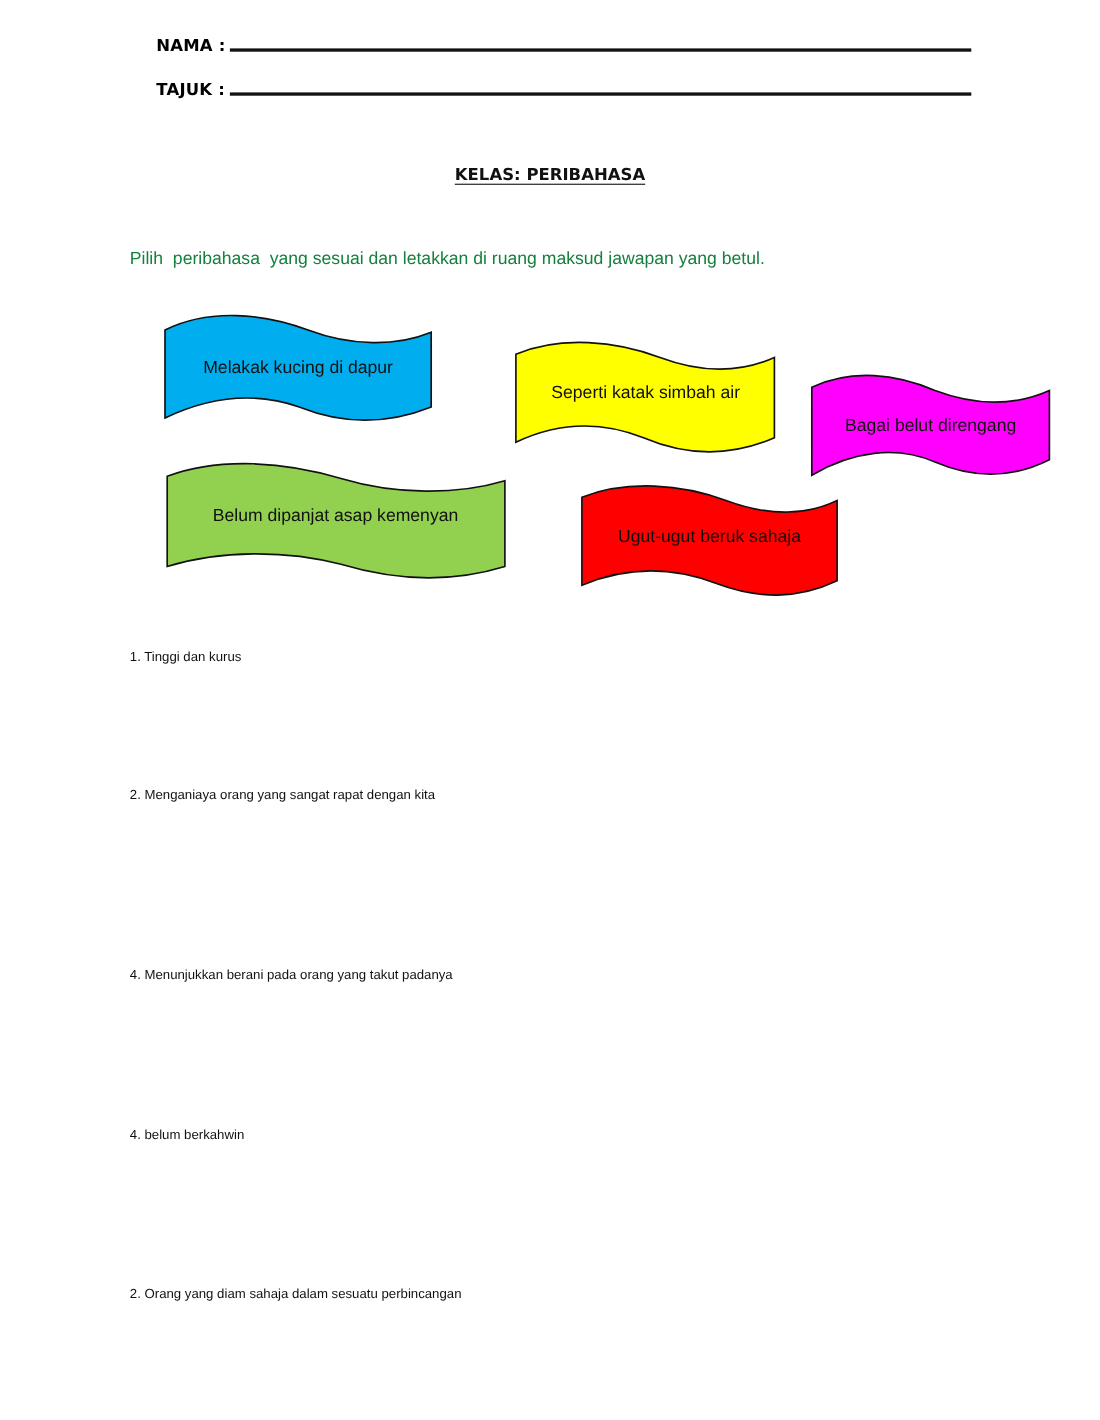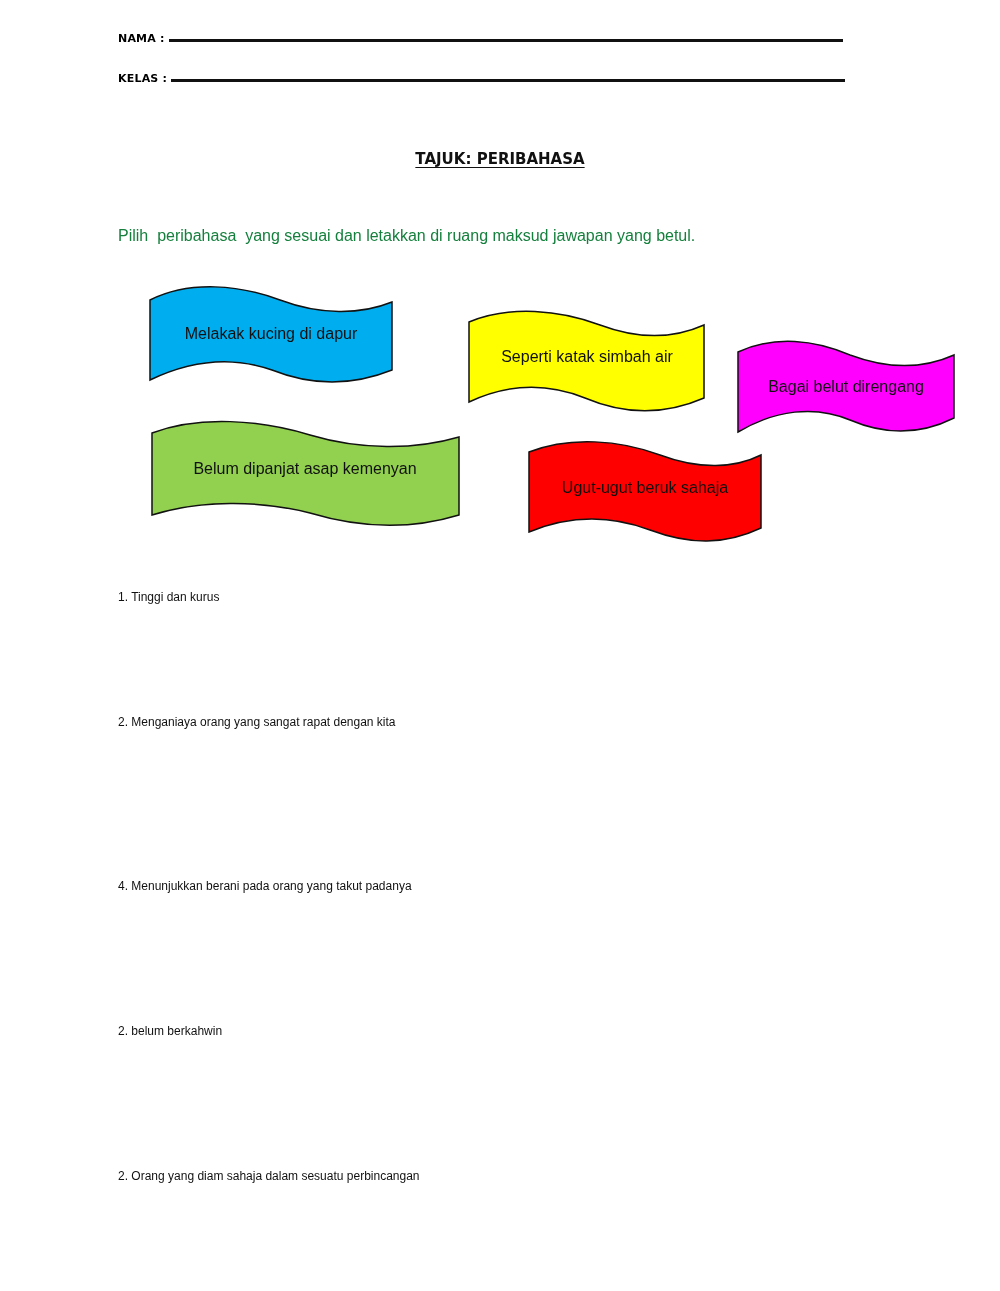--- a/index.html
+++ b/index.html
@@ -4,22 +4,22 @@
   <style>
     html, body { margin: 0; padding: 0; background: #ffffff; }
     body {
       width: 1000px; height: 1291px; position: relative; overflow: hidden;
       font-family: "Liberation Sans", sans-serif; color: #111;
     }
     .field-row {
       position: absolute; left: 118px; display: flex; align-items: flex-end;
     }
     .field-label {
-      font-family: "DejaVu Sans", sans-serif; font-weight: bold; font-size: 11px;
-      letter-spacing: 0.2px; color: #000; white-space: pre;
+      font-family: "DejaVu Sans", sans-serif; font-weight: bold; font-size: 15px;
+      letter-spacing: 0.2px; color: #000; white-space: pre; margin-left: 24px;
     }
     .field-line {
       border-bottom: 3px solid #111; height: 0; margin-left: 4px; margin-bottom: 3px;
     }
     .title {
       position: absolute; top: 150px; left: 0; width: 1000px; text-align: center;
       font-family: "DejaVu Sans", sans-serif; font-weight: bold; font-size: 15px;
     }
     .title span { text-decoration: underline; text-underline-offset: 3px; }
     .instruction {
@@ -38,26 +38,26 @@
     }
   </style>
 </head>
 <body>
 
 <div class="field-row" style="top:32px;">
   <span class="field-label">NAMA :</span>
   <span class="field-line" style="width:674px;"></span>
 </div>
 <div class="field-row" style="top:72px;">
-  <span class="field-label">KELAS :</span>
+  <span class="field-label">TAJUK :</span>
   <span class="field-line" style="width:674px;"></span>
 </div>
 
 <div class="title">
-  <span>TAJUK: PERIBAHASA</span>
+  <span>KELAS: PERIBAHASA</span>
 </div>
 
 <div class="instruction">Pilih  peribahasa  yang sesuai dan letakkan di ruang maksud jawapan yang betul.</div>
 
 <svg class="banners" viewBox="0 0 1000 600">
   <g>
     <path d="M150,300 C190,280 240,285 280,300 C320,315 360,315 392,302 L392,370 C352,386 312,386 272,370 C232,356 192,360 150,380 Z" stroke="#111" stroke-width="1.5" fill="#00AEEF"></path>
     <text class="banner-text" x="271" y="339" text-anchor="middle">Melakak kucing di dapur</text>
   </g>
   <g>
@@ -80,17 +80,17 @@
 
 <div class="question" style="top:590px;">1. Tinggi dan kurus</div>
 <div class="answer-zone" style="top:615px;"></div>
 
 <div class="question" style="top:715px;">2. Menganiaya orang yang sangat rapat dengan kita</div>
 <div class="answer-zone" style="top:760px;"></div>
 
 <div class="question" style="top:879px;">4. Menunjukkan berani pada orang yang takut padanya</div>
 <div class="answer-zone" style="top:904px;"></div>
 
-<div class="question" style="top:1024px;">2. belum berkahwin</div>
+<div class="question" style="top:1024px;">4. belum berkahwin</div>
 <div class="answer-zone" style="top:1049px;"></div>
 
 <div class="question" style="top:1169px;">2. Orang yang diam sahaja dalam sesuatu perbincangan</div>
 <div class="answer-zone" style="top:1194px;"></div>
 
 </body></html>

